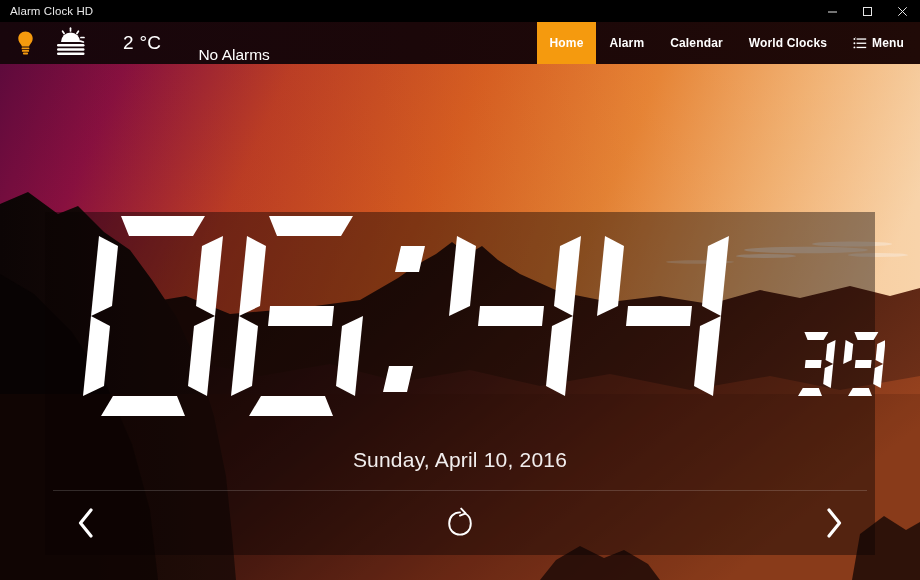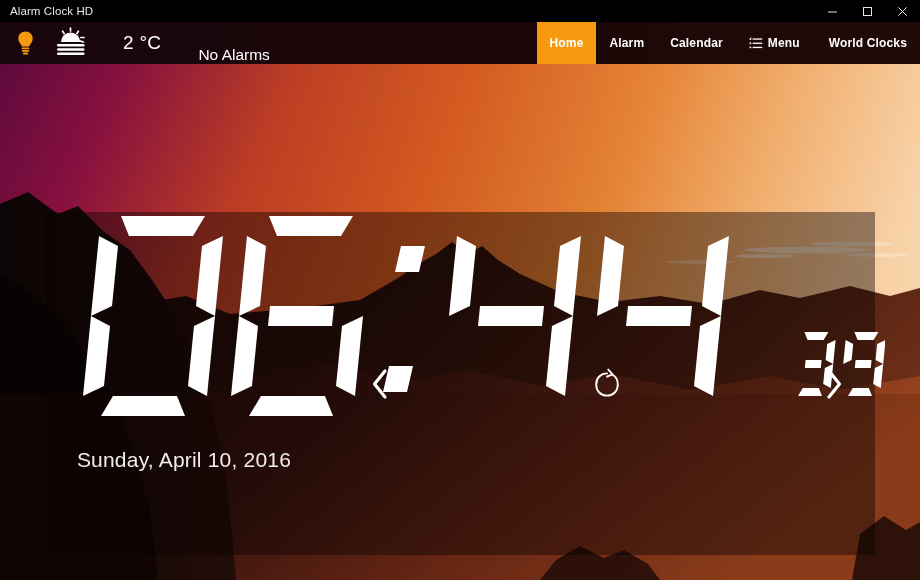--- a/index.html
+++ b/index.html
@@ -49,21 +49,21 @@
   .menu-ico { display:flex; align-items:center; }
 
   
   .wallpaper { position:absolute; left:0; top:64px; width:920px; height:516px; overflow:hidden; z-index:1; }
   .wallpaper svg { display:block; width:920px; height:516px; }
 
   
   .clock-panel {
     position:absolute; left:45px; top:212px; width:830px; height:343px;
     background:rgba(10,2,2,0.42); z-index:20;
-    display:flex; 
+    display:flex; flex-direction:column;
   }
   .clock-face { position:relative; flex:0 0 278px; }
 
   .digits {
     position:absolute; left:36px; top:4px; width:760px; height:215px;
     display:flex; align-items:flex-start;
   }
   .digits svg { display:block; overflow:visible; }
   .seg { fill:#fff; }
   .seconds { position:absolute; left:745px; top:120px; }
@@ -159,38 +159,38 @@
     <div class="tb-right">
       <div class="nav-item active">
         <span>Home</span>
       </div>
       <div class="nav-item">
         <span>Alarm</span>
       </div>
       <div class="nav-item">
         <span>Calendar</span>
       </div>
+      <div class="nav-item">
+        <span>World Clocks</span>
+      </div>
       <div class="nav-item menu">
         <span class="menu-ico">
           <svg width="14" height="13" viewBox="0 0 14 13">
             <g fill="#fff">
               <circle cx="1.4" cy="2.0" r="0.95"></circle>
                 <rect x="3.6" y="1.4" width="9.6" height="1.3"></rect>
               <circle cx="1.4" cy="6.2" r="0.95"></circle>
                 <rect x="3.6" y="5.6" width="9.6" height="1.3"></rect>
               <circle cx="1.4" cy="10.4" r="0.95"></circle>
                 <rect x="3.6" y="9.8" width="9.6" height="1.3"></rect>
             </g>
             <path d="M2.1 0.2 L3.0 -0.4" stroke="#fff" stroke-width="0.9"></path>
           </svg>
         </span>
         <span>Menu</span>
-      </div>
-      <div class="nav-item">
-        <span>World Clocks</span>
       </div>
     </div>
 
   </div>
 
   <div class="wallpaper">
     <svg viewBox="0 0 920 516" preserveAspectRatio="none">
       <defs>
         <linearGradient id="sky" x1="0" y1="0" x2="1" y2="0.25">
           <stop offset="0" stop-color="#5e0a3c"></stop>

